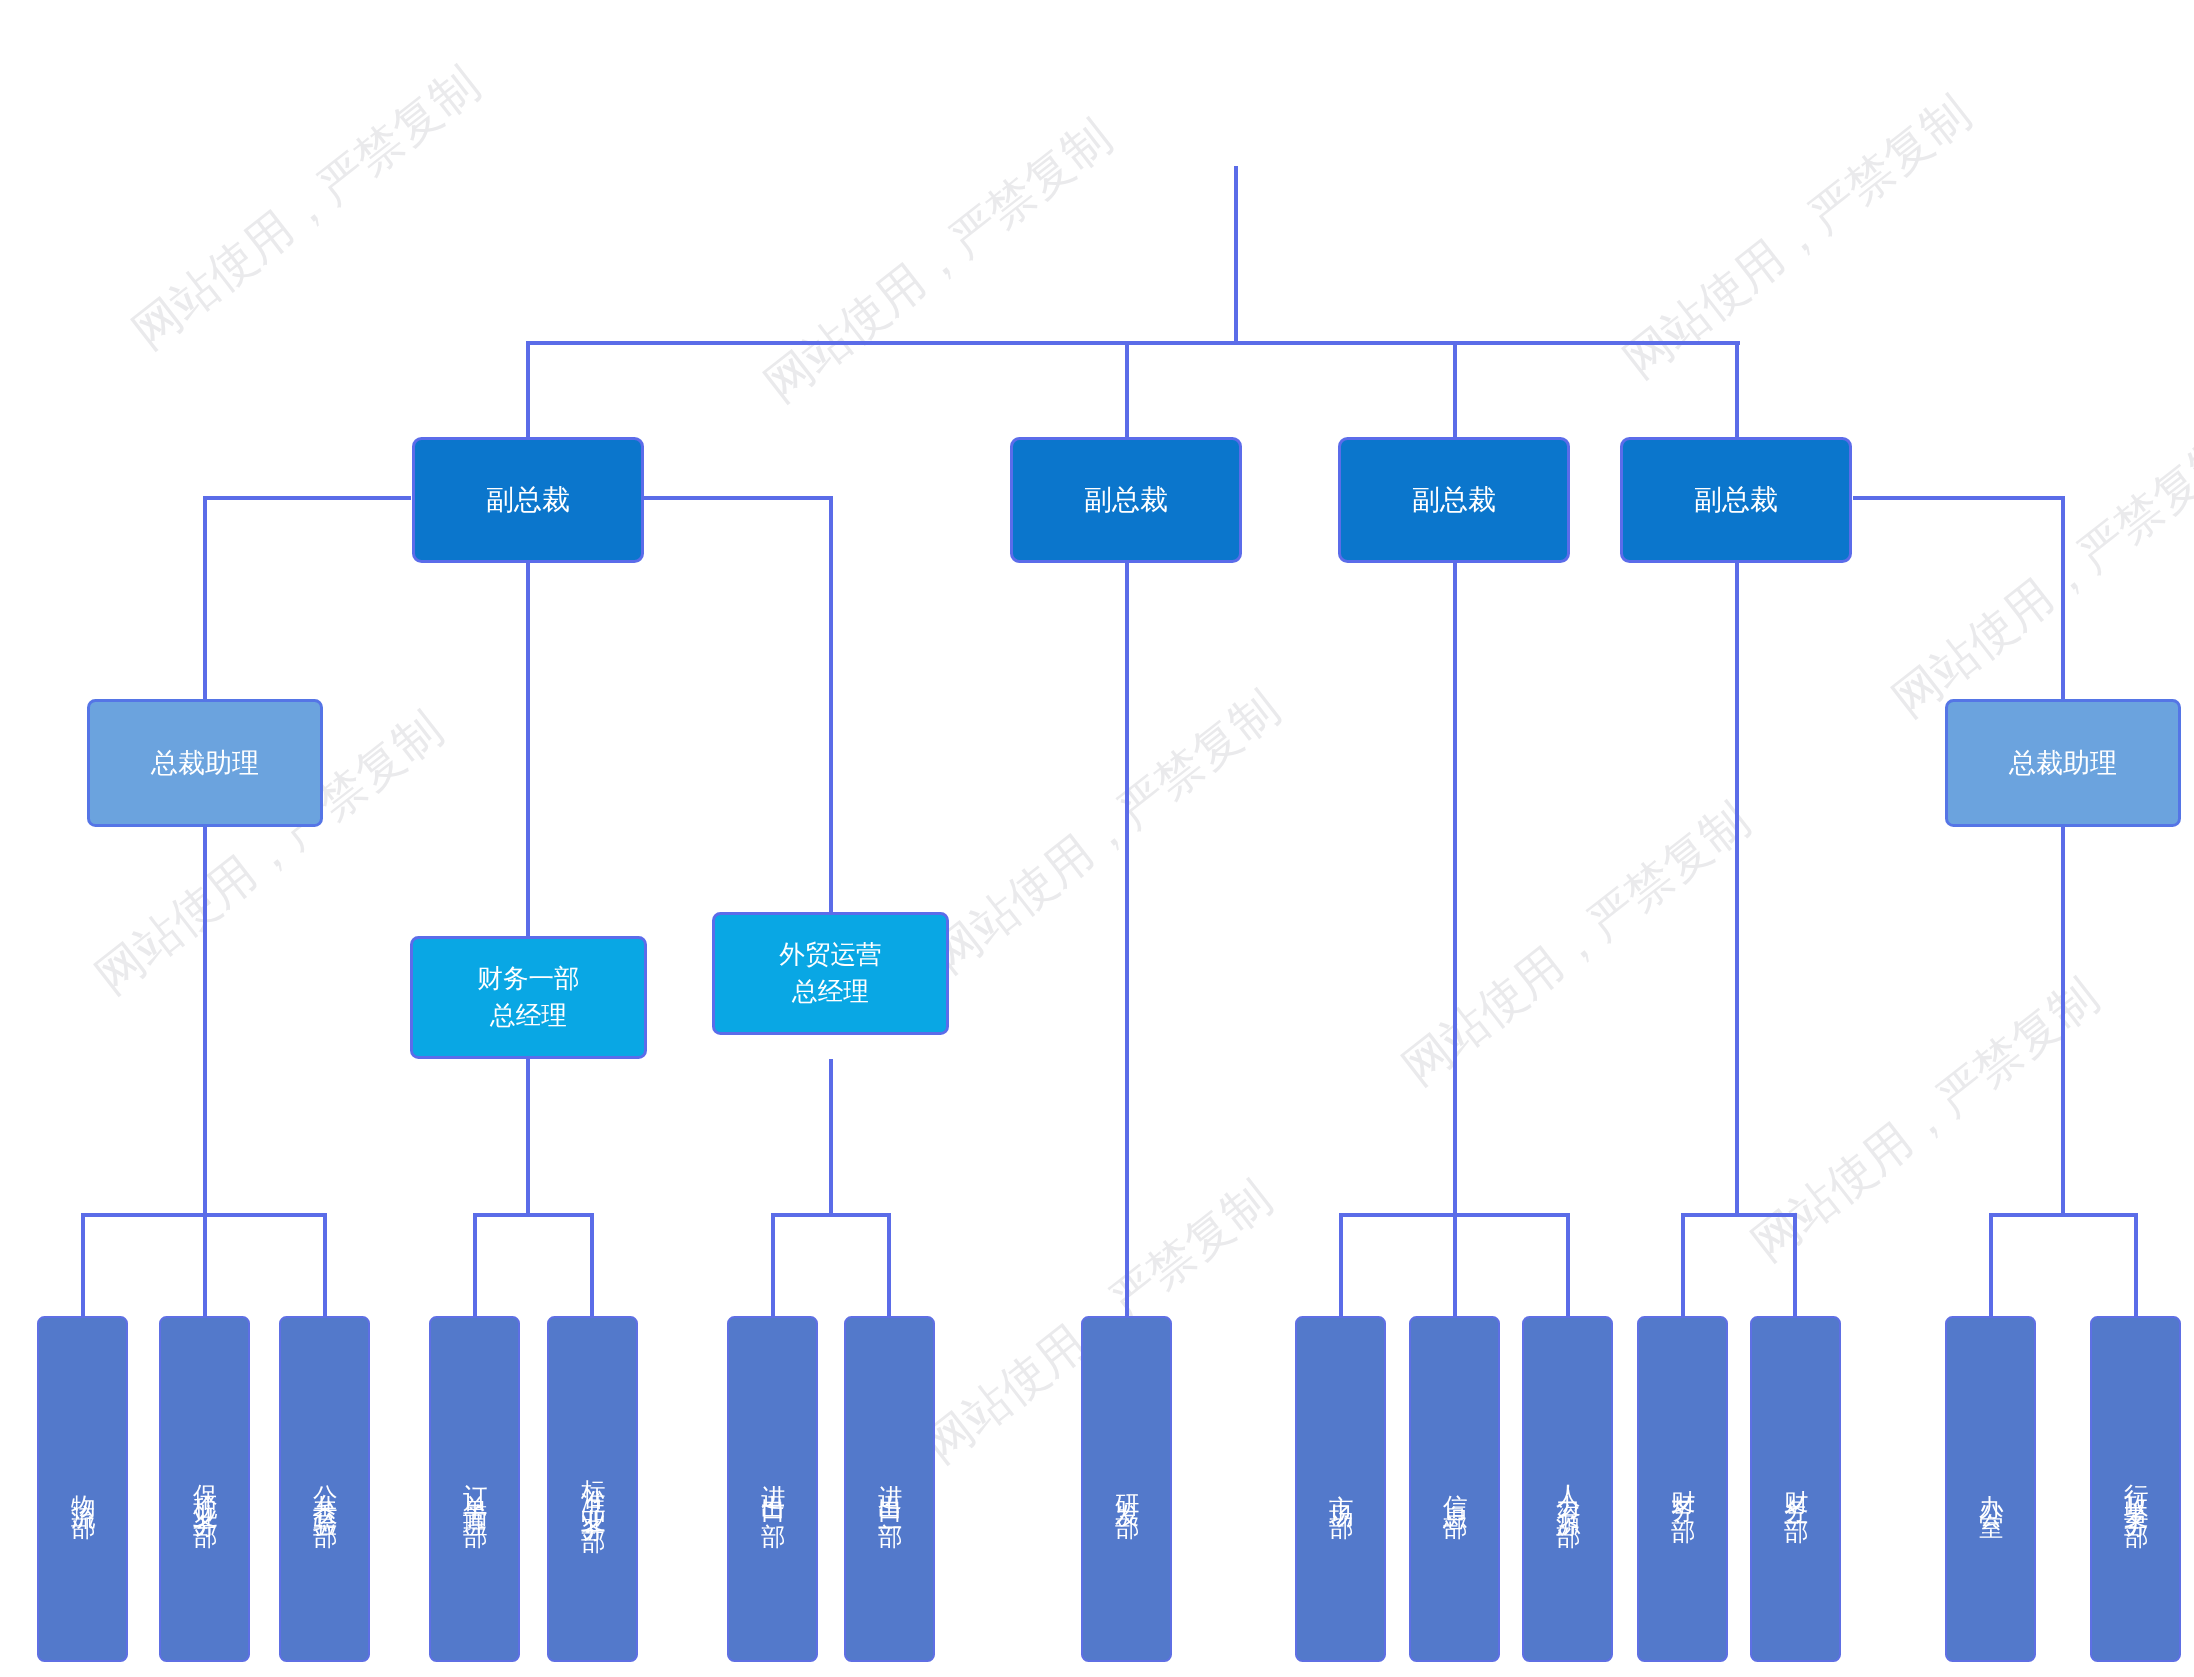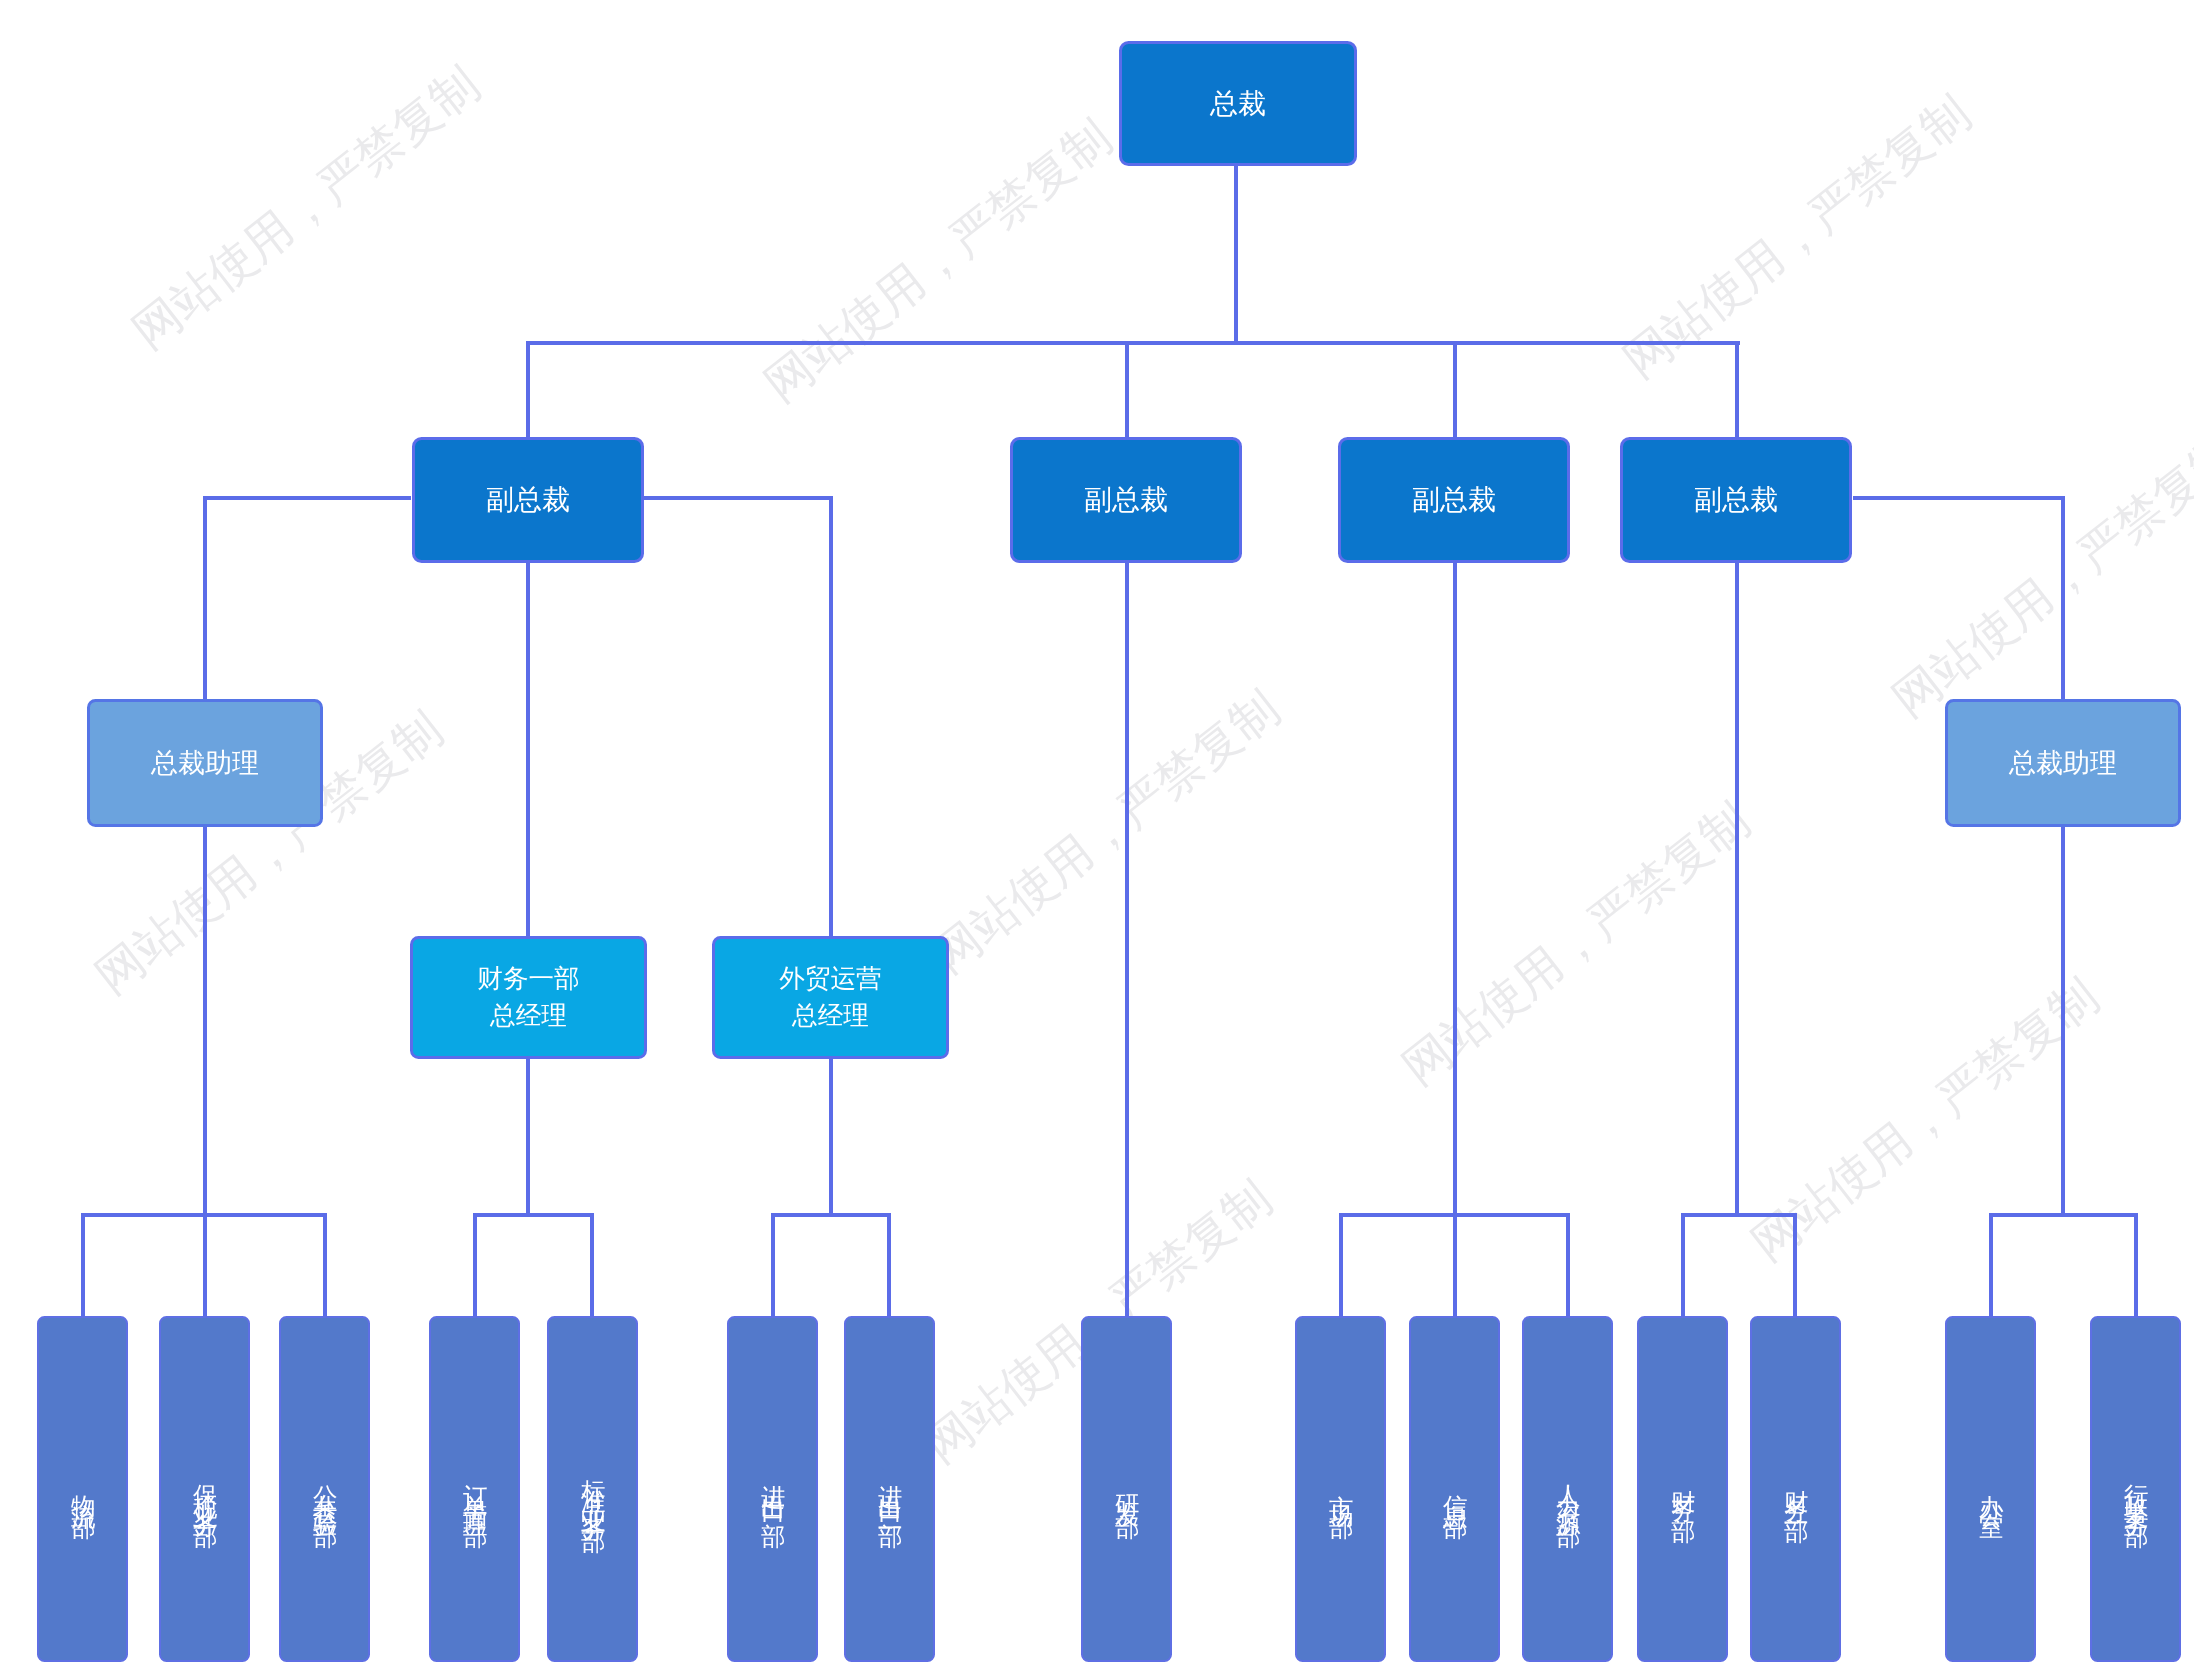--- a/index.html
+++ b/index.html
@@ -119,35 +119,34 @@
   <div class="vline" style="left:590px;top:1213px;height:103px"></div>
   <div class="vline" style="left:771px;top:1213px;height:103px"></div>
   <div class="vline" style="left:887px;top:1213px;height:103px"></div>
   <div class="vline" style="left:1339px;top:1213px;height:103px"></div>
   <div class="vline" style="left:1566px;top:1213px;height:103px"></div>
   <div class="vline" style="left:1681px;top:1213px;height:103px"></div>
   <div class="vline" style="left:1793px;top:1213px;height:103px"></div>
   <div class="vline" style="left:1989px;top:1213px;height:103px"></div>
   <div class="vline" style="left:2134px;top:1213px;height:103px"></div>
 
-  <div class="node exec" style="left:1119px;top:41px;width:238px;height:125px">总裁</div>
 
   <div class="node exec" style="left:412px;top:437px;width:232px;height:126px">副总裁</div>
   <div class="node exec" style="left:1010px;top:437px;width:232px;height:126px">副总裁</div>
   <div class="node exec" style="left:1338px;top:437px;width:232px;height:126px">副总裁</div>
   <div class="node exec" style="left:1620px;top:437px;width:232px;height:126px">副总裁</div>
 
   <div class="node assistant" style="left:87px;top:699px;width:236px;height:128px">总裁助理</div>
   <div class="node assistant" style="left:1945px;top:699px;width:236px;height:128px">总裁助理</div>
 
   <div class="node manager" style="left:410px;top:936px;width:237px;height:123px">
     <span>财务一部</span>
     <span>总经理</span>
   </div>
-  <div class="node manager" style="left:712px;top:936px;width:237px;height:123px">
+  <div class="node manager" style="left:712px;top:912px;width:237px;height:123px">
     <span>外贸运营</span>
     <span>总经理</span>
   </div>
 
   <div class="node dept" style="left:37px;top:1316px;width:91px;height:346px">
     <span class="vtext">物流部</span>
     </div>
   <div class="node dept" style="left:159px;top:1316px;width:91px;height:346px">
     <span class="vtext">保税业务部</span>
     </div>

